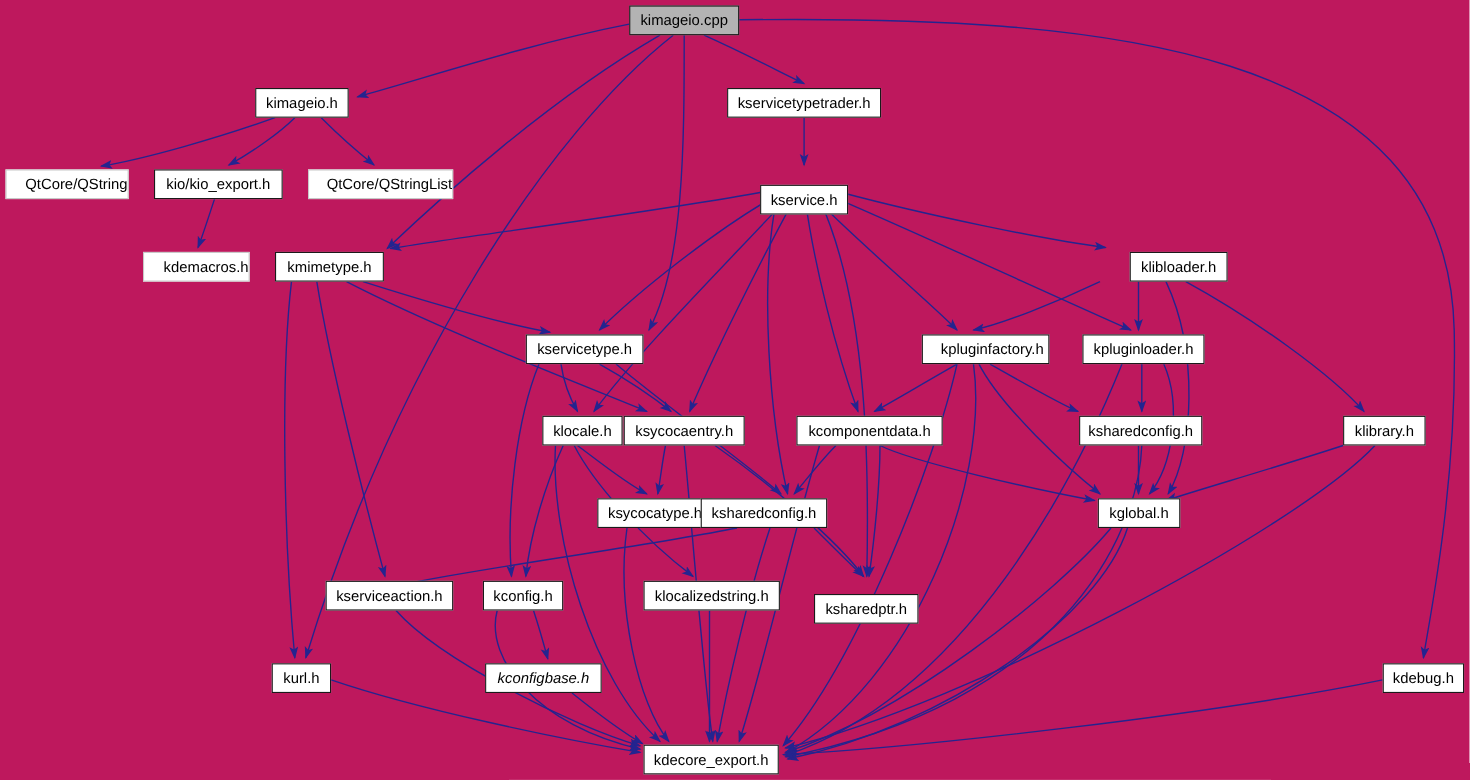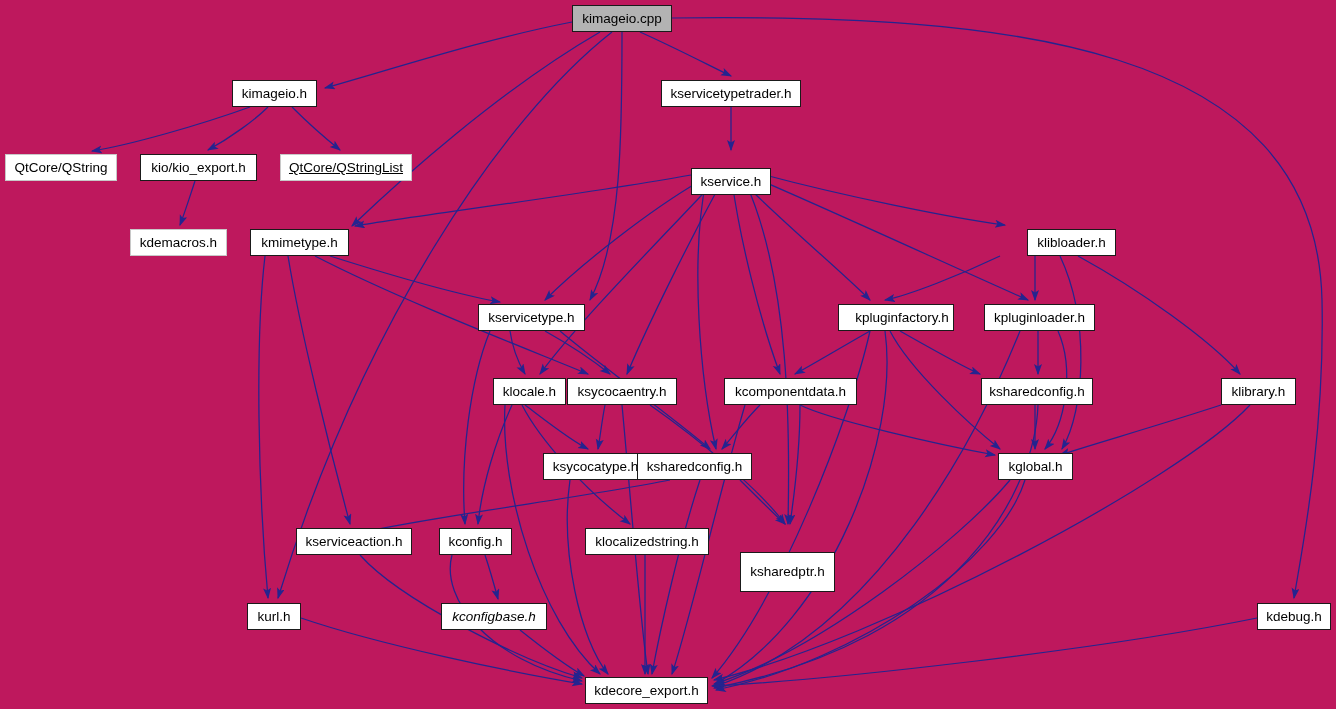--- a/index.html
+++ b/index.html
@@ -2,21 +2,21 @@
 <html><head>
 <meta charset="utf-8">
 <style>
   html,body{margin:0;padding:0;background:#ffffff;}
   body{font-family:"Liberation Sans", sans-serif;}
   #graph{position:relative;width:1336px;height:709px;overflow:hidden;background:#be185d;}
   #edges{position:absolute;left:0;top:0;width:1336px;height:709px;}
   .node{position:absolute;box-sizing:border-box;display:flex;align-items:center;justify-content:center;
         background:#ffffff;white-space:nowrap;font-size:13.5px;color:#000000;line-height:1;}
   .node.strong{border:1.6px solid #1a1a1a;}
-  .node.weak{border:1.3px solid #c8c8c8;}
+  .node.weak{border:1.3px solid #c8c8c8;justify-content:flex-end;}
   .node.root{border:1.6px solid #1a1a1a;background:#b3b3b3;}
   .node span{pointer-events:none;}
 </style>
 </head>
 <body>
 
 <div id="graph">
   <svg id="edges" viewBox="0 0 1336 709">
     <defs>
       <marker id="arw" markerWidth="10" markerHeight="10" refX="8" refY="3.2" orient="auto" markerUnits="strokeWidth">
@@ -104,21 +104,21 @@
       </div>
       <div class="node strong" style="left: 661px; top: 80px; width: 140px; height: 27px;">
         <span>kservicetypetrader.h</span>
       </div>
       <div class="node weak" style="left: 5px; top: 154px; width: 112px; height: 27px;">
         <span>QtCore/QString</span>
       </div>
       <div class="node strong" style="left: 140px; top: 154px; width: 117px; height: 27px;">
         <span>kio/kio_export.h</span>
       </div>
-      <div class="node weak" style="left: 280px; top: 154px; width: 132px; height: 27px; text-decoration: underline;">
+      <div class="node weak" style="left: 280px; top: 154px; width: 132px; height: 27px;">
         <span>QtCore/QStringList</span>
       </div>
       <div class="node strong" style="left: 691px; top: 168px; width: 80px; height: 27px;">
         <span>kservice.h</span>
       </div>
       <div class="node weak" style="left: 130px; top: 229px; width: 97px; height: 27px;">
         <span>kdemacros.h</span>
       </div>
       <div class="node strong" style="left: 250px; top: 229px; width: 99px; height: 27px;">
         <span>kmimetype.h</span>
@@ -161,21 +161,21 @@
       </div>
       <div class="node strong" style="left: 296px; top: 528px; width: 116px; height: 27px;">
         <span>kserviceaction.h</span>
       </div>
       <div class="node strong" style="left: 439px; top: 528px; width: 73px; height: 27px;">
         <span>kconfig.h</span>
       </div>
       <div class="node strong" style="left: 585px; top: 528px; width: 124px; height: 27px;">
         <span>klocalizedstring.h</span>
       </div>
-      <div class="node strong" style="left: 740px; top: 552px; width: 95px; height: 40px; text-align: center;">
+      <div class="node strong" style="left: 740px; top: 540px; width: 95px; height: 27px; text-align: center;">
         <span>ksharedptr.h</span>
       </div>
       <div class="node strong" style="left: 247px; top: 603px; width: 54px; height: 27px;">
         <span>kurl.h</span>
       </div>
       <div class="node strong" style="left: 441px; top: 603px; width: 106px; height: 27px; font-style: italic;">
         <span>kconfigbase.h</span>
       </div>
       <div class="node strong" style="left: 1257px; top: 603px; width: 74px; height: 27px;">
         <span>kdebug.h</span>

